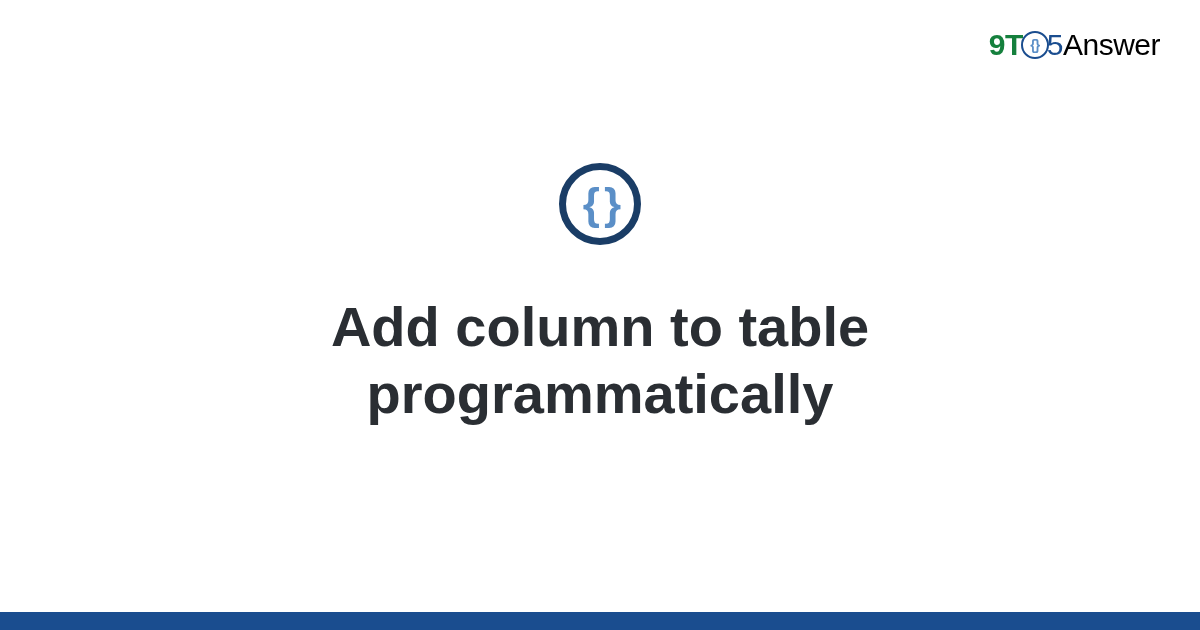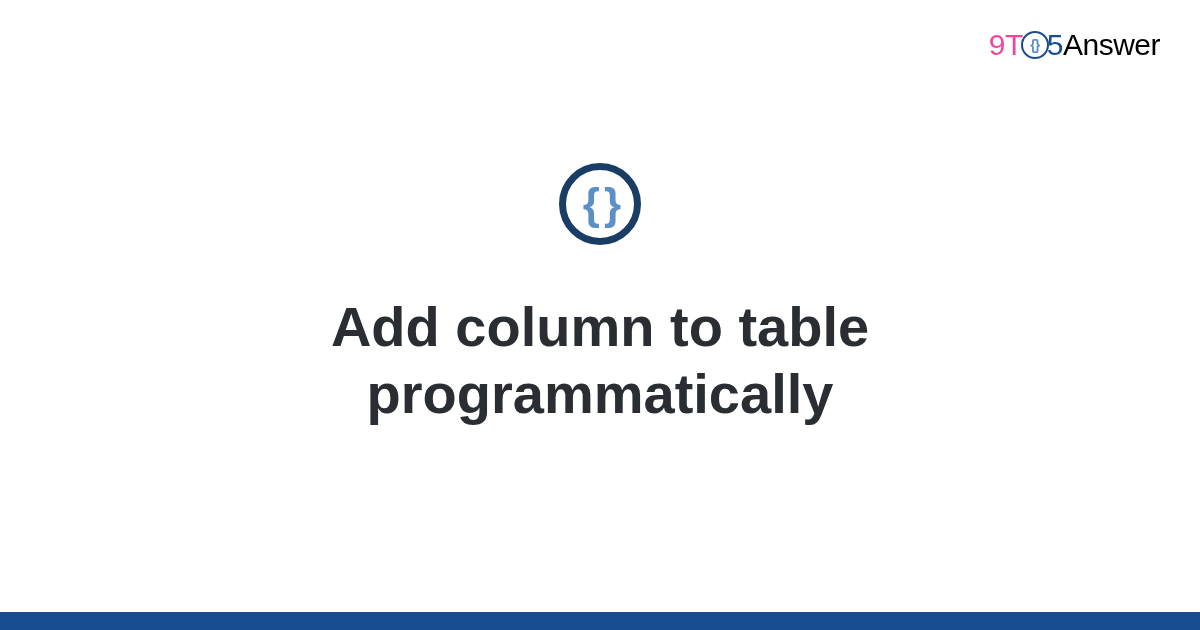--- a/index.html
+++ b/index.html
@@ -17,22 +17,22 @@
     }
     .logo {
       position: absolute;
       top: 28px;
       right: 40px;
       font-size: 30px;
       font-weight: 400;
       letter-spacing: -0.5px;
     }
     .logo-9t {
-      color: #ec4899;
-      font-weight: 400;
+      color: #15803d;
+      font-weight: 700;
     }
     .logo-circle {
       display: inline-flex;
       align-items: center;
       justify-content: center;
       width: 28px;
       height: 28px;
       border: 2.5px solid #1a4d8f;
       border-radius: 50%;
       vertical-align: middle;

